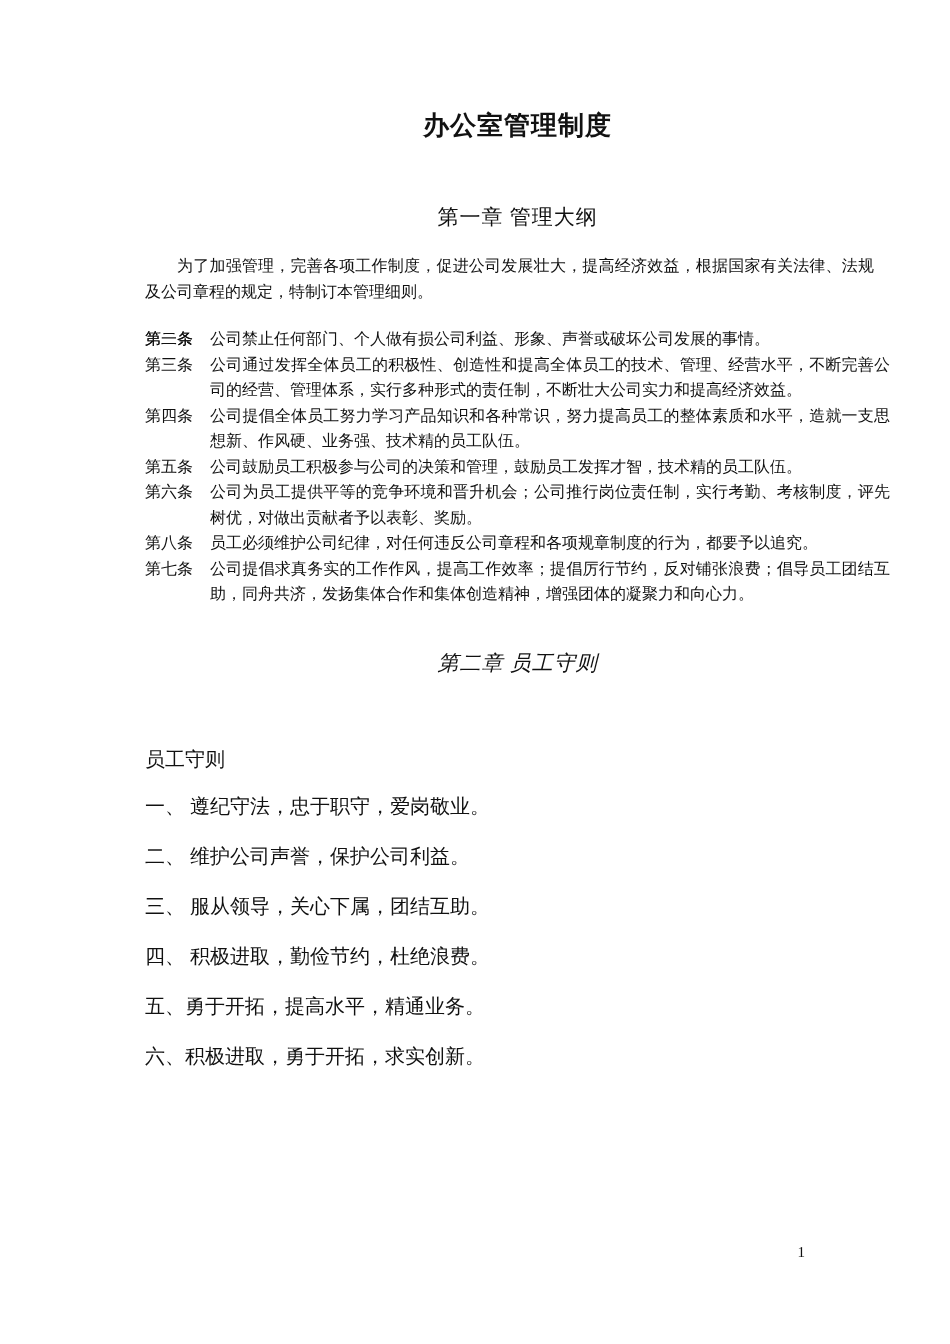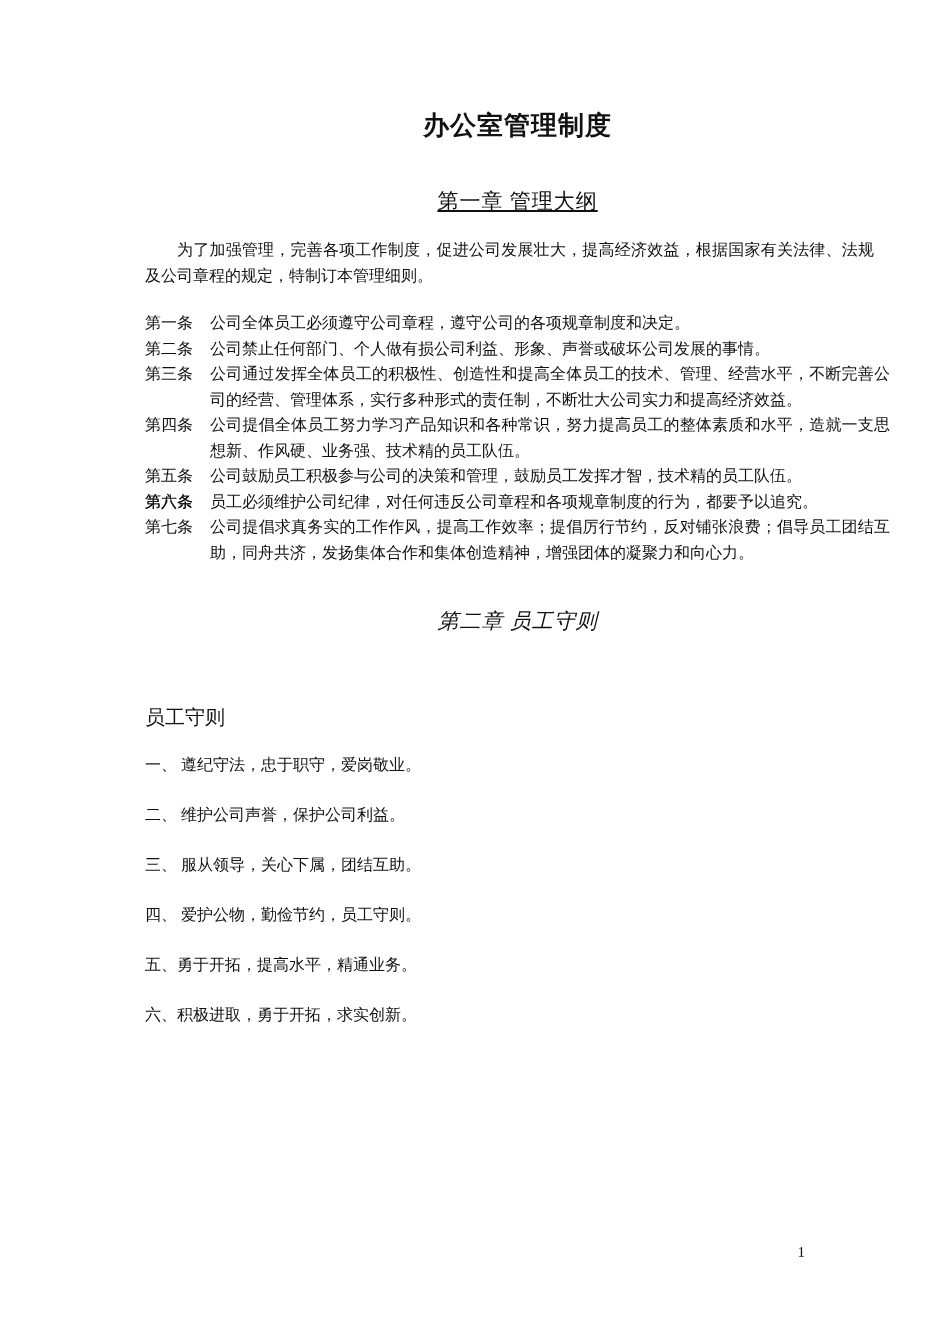--- a/index.html
+++ b/index.html
@@ -27,22 +27,21 @@
     letter-spacing: 1px;
   }
   .chapter-heading {
     margin: 0;
     text-align: center;
     font-size: 21px;
     font-weight: normal;
     letter-spacing: 1px;
   }
   .chapter1-heading {
-    margin-top: 44px;
-    text-decoration: underline;
+    margin-top: 60px;
   }
   .intro {
     margin: 22px 16px 0 0;
     font-size: 16px;
     line-height: 25.5px;
     text-indent: 2em;
     text-align: justify;
   }
   .articles {
     margin-top: 22px;
@@ -68,21 +67,21 @@
   .rules-subheading {
     margin: 70px 0 0 0;
     font-size: 20px;
     line-height: 25px;
   }
   .rules {
     margin-top: 22px;
   }
   .rule {
     margin: 0 0 25px 0;
-    font-size: 16px;
+    font-size: 20px;
     line-height: 25px;
   }
   .page-number {
     position: absolute;
     right: 145px;
     top: 1244px;
     font-size: 15px;
   }
 </style>
 </head>
@@ -92,59 +91,59 @@
 
   <h1 class="doc-title">办公室管理制度</h1>
 
   <h2 class="chapter-heading chapter1-heading">第一章 管理大纲</h2>
 
   <p class="intro">为了加强管理，完善各项工作制度，促进公司发展壮大，提高经济效益，根据国家有关法律、法规及公司章程的规定，特制订本管理细则。</p>
 
   <div class="articles">
     <div class="article">
       <span class="article-label">第一条</span>
-      <span class="article-text">公司全体员工必须遵守公司章程，遵守公司的各项规章制度和决定。</span>
     </div>
     <div class="article">
       <span class="article-label">第二条</span>
       <span class="article-text">公司禁止任何部门、个人做有损公司利益、形象、声誉或破坏公司发展的事情。</span>
     </div>
     <div class="article">
       <span class="article-label">第三条</span>
       <span class="article-text">公司通过发挥全体员工的积极性、创造性和提高全体员工的技术、管理、经营水平，不断完善公司的经营、管理体系，实行多种形式的责任制，不断壮大公司实力和提高经济效益。</span>
     </div>
     <div class="article">
       <span class="article-label">第四条</span>
       <span class="article-text">公司提倡全体员工努力学习产品知识和各种常识，努力提高员工的整体素质和水平，造就一支思想新、作风硬、业务强、技术精的员工队伍。</span>
     </div>
     <div class="article">
       <span class="article-label">第五条</span>
       <span class="article-text">公司鼓励员工积极参与公司的决策和管理，鼓励员工发挥才智，技术精的员工队伍。</span>
     </div>
     <div class="article">
       <span class="article-label">第六条</span>
+      <span class="article-text">公司为员工提供平等的竞争环境和晋升机会；公司推行岗位责任制，实行考勤、考核制度，评先树优，对做出贡献者予以表彰、奖励。</span>
     </div>
     <div class="article">
       <span class="article-label">第八条</span>
       <span class="article-text">员工必须维护公司纪律，对任何违反公司章程和各项规章制度的行为，都要予以追究。</span>
     </div>
     <div class="article">
       <span class="article-label">第七条</span>
       <span class="article-text">公司提倡求真务实的工作作风，提高工作效率；提倡厉行节约，反对铺张浪费；倡导员工团结互助，同舟共济，发扬集体合作和集体创造精神，增强团体的凝聚力和向心力。</span>
     </div>
   </div>
 
   <h2 class="chapter-heading chapter2-heading">第二章 员工守则</h2>
 
   <p class="rules-subheading">员工守则</p>
 
   <div class="rules">
     <p class="rule">一、 遵纪守法，忠于职守，爱岗敬业。</p>
     <p class="rule">二、 维护公司声誉，保护公司利益。</p>
     <p class="rule">三、 服从领导，关心下属，团结互助。</p>
-    <p class="rule">四、 爱护公物，勤俭节约，员工守则。</p>
+    <p class="rule">四、 积极进取，勤俭节约，杜绝浪费。</p>
     <p class="rule">五、勇于开拓，提高水平，精通业务。</p>
     <p class="rule">六、积极进取，勇于开拓，求实创新。</p>
   </div>
 
   <div class="page-number">1</div>
 
 </div>
 
 </body></html>

